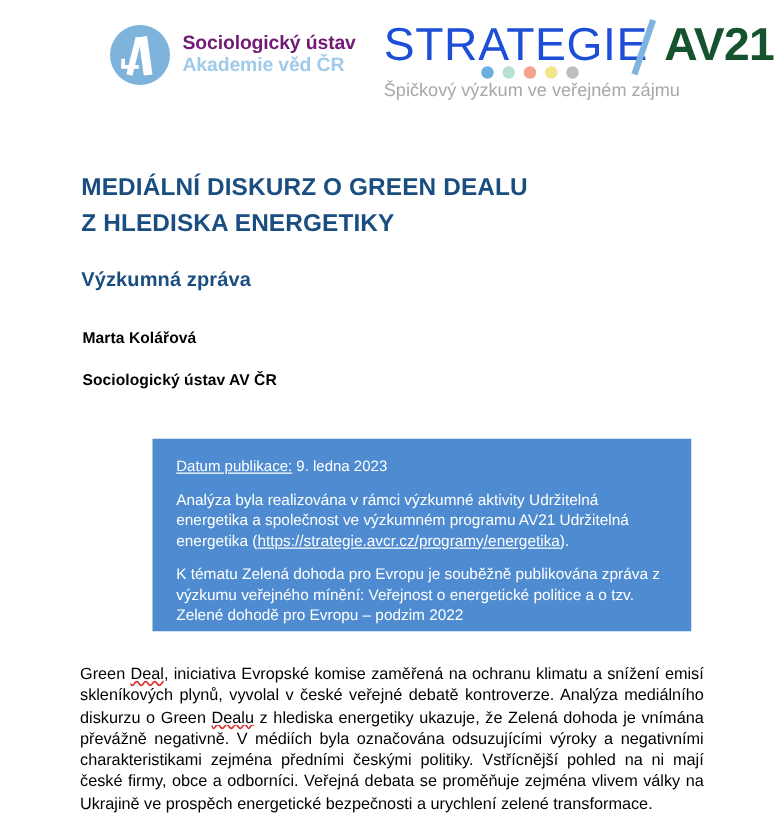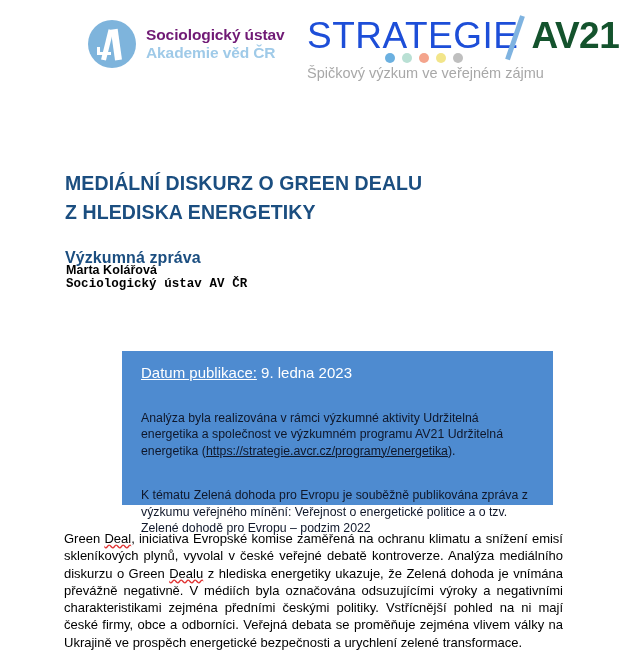--- a/index.html
+++ b/index.html
@@ -164,21 +164,20 @@
     padding-right: 6px;
     white-space: nowrap;
   }
 
   
   .title-block {
     position: absolute;
     left: 65px;
     top: 136px;
     width: 500px;
-    margin-top: 33px;
   }
   .doc-title {
     font-size: 19.5px;
     font-weight: bold;
     color: #1B4E80;
     line-height: 29px;
     letter-spacing: 0.1px;
     margin: 0;
   }
   .doc-subtitle {
@@ -196,49 +195,49 @@
     top: 263px;
     width: 460px;
   }
   .author-name {
     font-size: 12.5px;
     font-weight: bold;
     color: #000000;
     letter-spacing: 0.05px;
   }
   .author-affil {
+    margin-top: 20px;
     font-size: 12.5px;
     font-weight: bold;
     color: #000000;
     letter-spacing: 0.05px;
-    font-family: Liberation Mono, monospace;
   }
 
   
   .info-box {
     position: absolute;
     left: 122px;
     top: 351px;
     width: 431px;
     height: 154px;
     background: #4E8BD0;
     box-sizing: border-box;
     padding: 14px 18px 14px 19px;
     color: #ffffff;
   }
   .info-line {
-    font-size: 15px;
+    font-size: 12px;
     line-height: 16.5px;
     color: #ffffff;
   }
   .info-para {
-    margin-top: 28px;
+    margin-top: 10px;
     font-size: 12.3px;
     line-height: 16.5px;
-    color: #0f172a;
+    color: #ffffff;
   }
   .u {
     text-decoration: underline;
   }
 
   
   .body-para {
     position: absolute;
     left: 64px;
     top: 530px;

